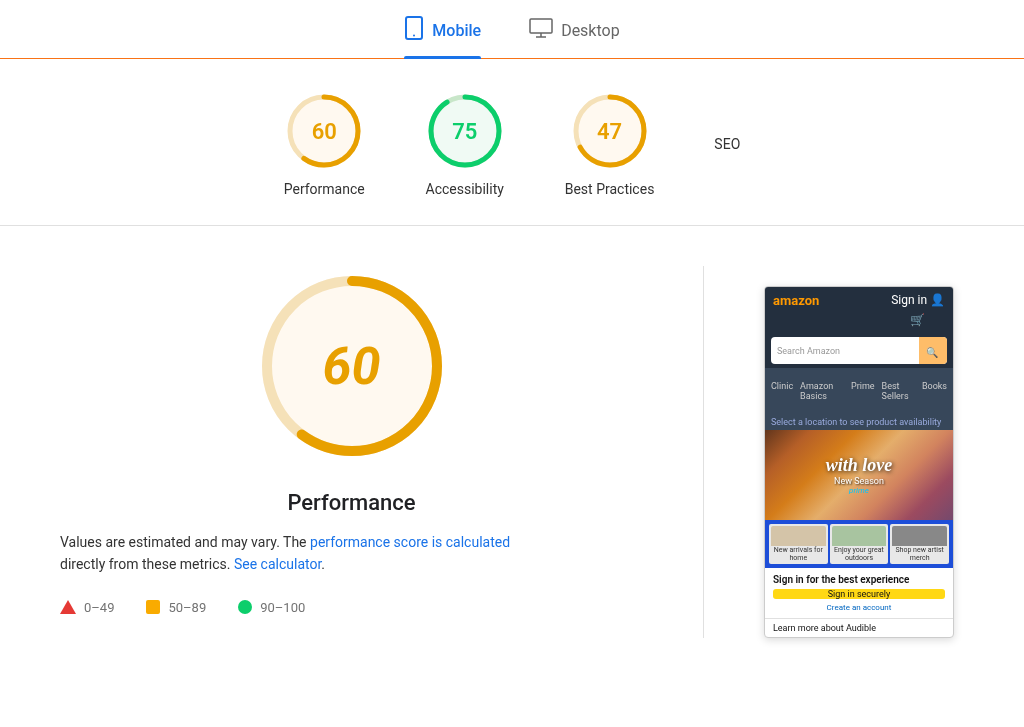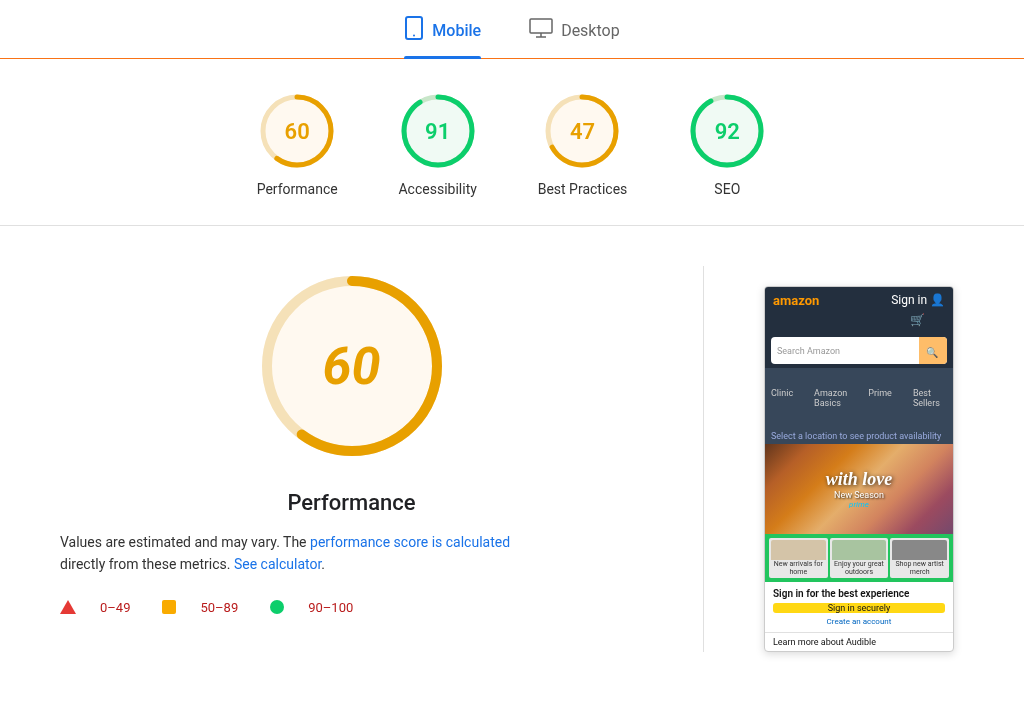--- a/index.html
+++ b/index.html
@@ -147,23 +147,23 @@
     }
 
     .legend-row {
       display: flex;
       align-items: center;
       gap: 32px;
     }
     .legend-item {
       display: flex;
       align-items: center;
-      gap: 24px;
+      gap: 8px;
       font-size: 13px;
-      color: #b91c1c;
+      color: #737373;
     }
     .legend-icon-triangle {
       width: 0; height: 0;
       border-left: 8px solid transparent;
       border-right: 8px solid transparent;
       border-bottom: 14px solid #e53935;
     }
     .legend-icon-square {
       width: 14px; height: 14px;
       background: #f9ab00;
@@ -211,23 +211,23 @@
     }
     .phone-header-right {
       display: flex;
       gap: 6px;
       align-items: center;
       flex-direction: column;
     }
     .phone-icon { color: #fff; font-size: 12px; }
     .phone-nav {
       background: #37475a;
-      padding: 20px 6px;
-      display: flex;
-      gap: 21px;
+      padding: 13px 6px;
+      display: flex;
+      gap: 7px;
     }
     .phone-nav-item {
       color: #ccc;
       font-size: 9px;
     }
     .phone-banner {
       background: #37475a;
       padding: 3px 6px;
       font-size: 9px;
       color: #9ad;
@@ -239,21 +239,21 @@
       overflow: hidden;
       display: flex;
       align-items: center;
       justify-content: center;
     }
     .phone-grid {
       display: grid;
       grid-template-columns: 1fr 1fr 1fr;
       gap: 2px;
       padding: 4px;
-      background: #22c55e;
+      background: #1d4ed8;
     }
     .phone-grid-item {
       background: #e8e8e8;
       height: 40px;
       border-radius: 2px;
       display: flex;
       flex-direction: column;
       align-items: center;
       justify-content: flex-end;
       padding: 2px;
@@ -332,46 +332,38 @@
     <span class="score-label">Performance</span>
   </div>
 
   <div class="score-item">
     <div class="gauge-wrap">
       <svg viewBox="0 0 80 80">
         <circle cx="40" cy="40" r="34" fill="#f0faf4" stroke="none"></circle>
         <circle cx="40" cy="40" r="34" fill="none" stroke="#c8e6c9" stroke-width="5"></circle>
         <circle cx="40" cy="40" r="34" fill="none" stroke="#0cce6b" stroke-width="5" stroke-dasharray="213.6" stroke-dashoffset="19.2" stroke-linecap="round"></circle>
       </svg>
-      <span class="gauge-num" style="color:#0cce6b;">91</span>
+      <span class="gauge-num" style="color:#0cce6b;">75</span>
     </div>
     <span class="score-label">Accessibility</span>
   </div>
 
   <div class="score-item">
     <div class="gauge-wrap">
       <svg viewBox="0 0 80 80">
         <circle cx="40" cy="40" r="34" fill="#fff9f0" stroke="none"></circle>
         <circle cx="40" cy="40" r="34" fill="none" stroke="#f5e1b8" stroke-width="5"></circle>
         <circle cx="40" cy="40" r="34" fill="none" stroke="#e8a000" stroke-width="5" stroke-dasharray="213.6" stroke-dashoffset="70.5" stroke-linecap="round"></circle>
       </svg>
       <span class="gauge-num" style="color:#e8a000;">47</span>
     </div>
     <span class="score-label">Best Practices</span>
   </div>
 
   <div class="score-item">
-    <div class="gauge-wrap">
-      <svg viewBox="0 0 80 80">
-        <circle cx="40" cy="40" r="34" fill="#f0faf4" stroke="none"></circle>
-        <circle cx="40" cy="40" r="34" fill="none" stroke="#c8e6c9" stroke-width="5"></circle>
-        <circle cx="40" cy="40" r="34" fill="none" stroke="#0cce6b" stroke-width="5" stroke-dasharray="213.6" stroke-dashoffset="17.1" stroke-linecap="round"></circle>
-      </svg>
-      <span class="gauge-num" style="color:#0cce6b;">92</span>
-    </div>
     <span class="score-label">SEO</span>
   </div>
 </div>
 
 <div class="main-content">
   <div class="left-panel">
 
     <div class="big-gauge-wrap">
       <div class="big-gauge-bg"></div>
       <svg viewBox="0 0 200 200">

